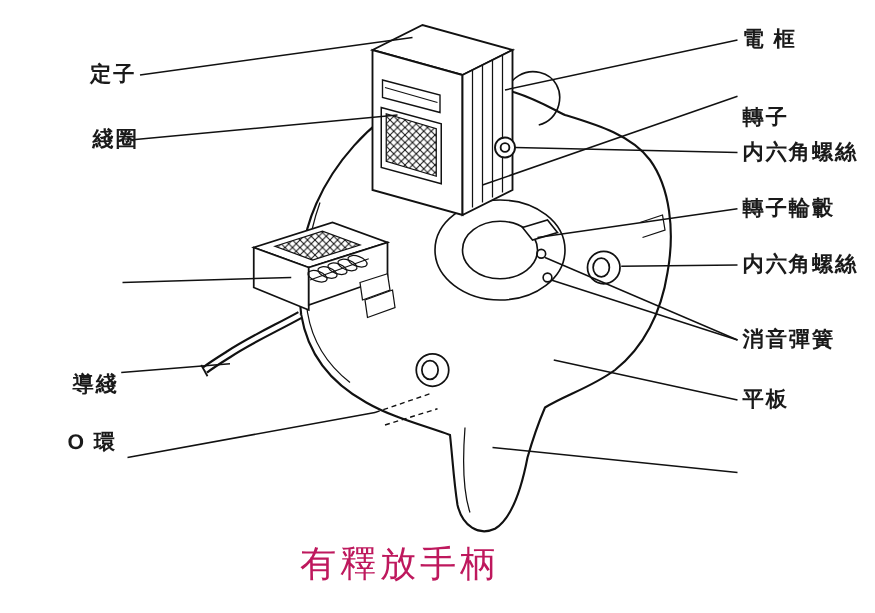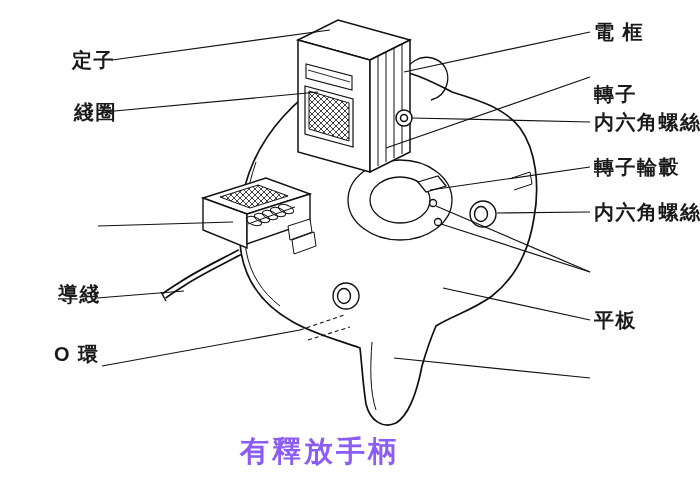--- a/index.html
+++ b/index.html
@@ -2,26 +2,26 @@
 <html><head>
 <meta charset="utf-8">
 <style>
   html,body{margin:0;padding:0;background:#ffffff;}
   .canvas{
     position:relative;width:700px;height:490px;background:#ffffff;
     font-family:"Liberation Sans","DejaVu Sans",sans-serif;overflow:hidden;
   }
   .drawing{position:absolute;left:0;top:0;}
   .lbl{
-    position:absolute;font-size:20px;font-weight:700;color:#1a1a1a;
+    position:absolute;font-size:17px;font-weight:700;color:#1a1a1a;
     letter-spacing:1.5px;white-space:nowrap;line-height:20px;
   }
   .title{
     position:absolute;left:130px;top:432px;width:380px;text-align:center;
-    font-size:29px;font-weight:700;color:#8b5cf6;letter-spacing:3px;
+    font-size:29px;font-weight:400;color:#be185d;letter-spacing:3px;
   }
 </style>
 </head>
 <body>
 
 <div class="canvas">
 
   <svg class="drawing" width="700" height="490" viewBox="0 0 700 490" xmlns="http://www.w3.org/2000/svg">
     <defs>
       <pattern id="xhatch" width="6" height="6" patternUnits="userSpaceOnUse">
@@ -135,24 +135,25 @@
       <line x1="590" y1="212" x2="497" y2="213"></line>
       <line x1="590" y1="272" x2="436" y2="206"></line>
       <line x1="590" y1="272" x2="441" y2="224"></line>
       <line x1="590" y1="320" x2="443" y2="288"></line>
       <line x1="590" y1="378" x2="394" y2="358"></line>
     </g>
   </svg>
 
   <div class="lbl" style="left:72px;top:50px">定子</div>
   <div class="lbl" style="left:74px;top:102px">綫圈</div>
-  <div class="lbl" style="left:58px;top:284px">導綫</div>
+  <div class="lbl" style="left:58px;top:298px">導綫</div>
   <div class="lbl" style="left:54px;top:344px">O 環</div>
 
   <div class="lbl" style="left:594px;top:22px">電 框</div>
   <div class="lbl" style="left:594px;top:84px">轉子</div>
   <div class="lbl" style="left:594px;top:112px">内六角螺絲</div>
   <div class="lbl" style="left:594px;top:157px">轉子輪轂</div>
   <div class="lbl" style="left:594px;top:202px">内六角螺絲</div>
+  <div class="lbl" style="left:594px;top:262px">消音彈簧</div>
   <div class="lbl" style="left:594px;top:310px">平板</div>
 
   <div class="title">有釋放手柄</div>
 </div>
 
 </body></html>

